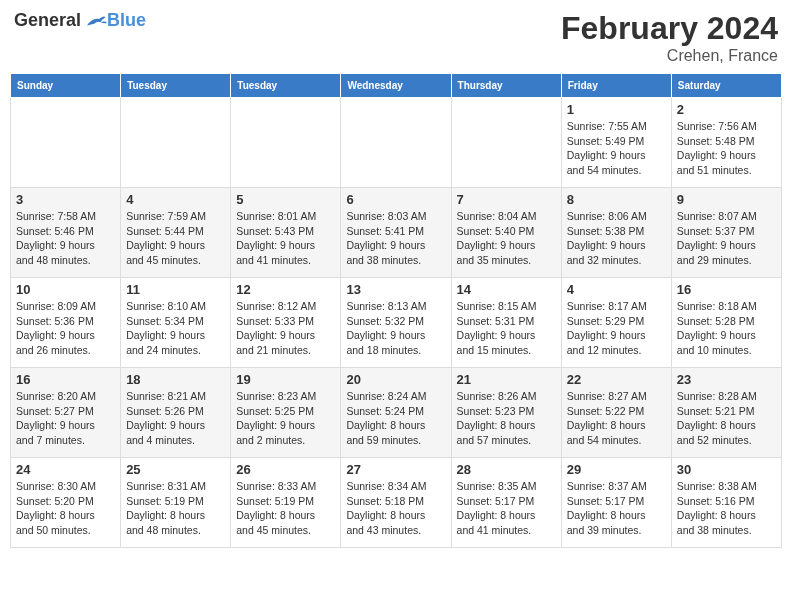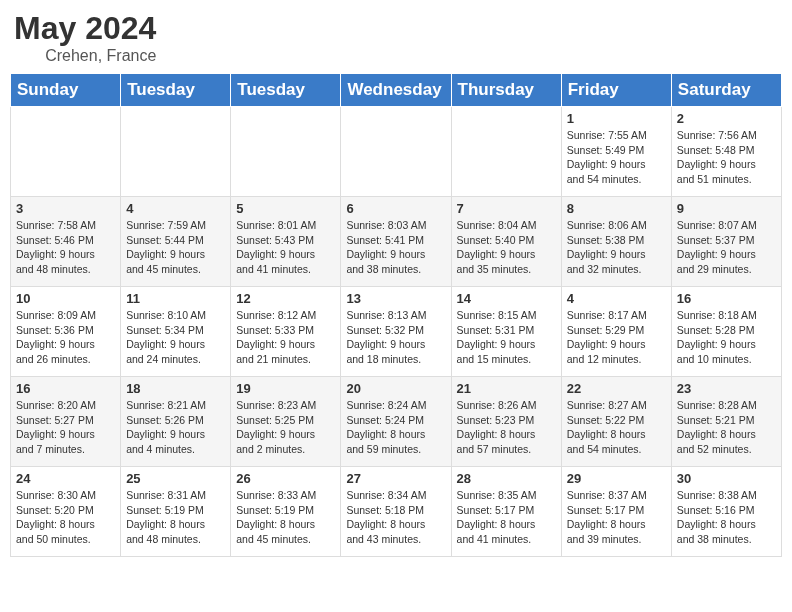--- a/index.html
+++ b/index.html
@@ -56,21 +56,21 @@
     .calendar {
       width: 100%;
       border-collapse: collapse;
       table-layout: fixed;
     }
     .calendar th {
       background-color: #3a7bc8;
       color: #fff;
       text-align: left;
       padding: 6px 6px;
-      font-size: 17px;
+      font-size: 10px;
       border: 1px solid #fff;
     }
     .calendar td {
       vertical-align: top;
       border: 1px solid #ddd;
       padding: 4px 5px;
       font-size: 11px;
       height: 90px;
       background: #fff;
     }
@@ -90,22 +90,32 @@
       line-height: 1.4;
     }
     .empty-cell {
       background: #fff;
     }
   </style>
 </head>
 <body>
 
 <div class="header">
+  <div class="logo">
+    <div class="logo-text">
+      <span class="logo-general">General</span>
+      <svg class="logo-icon" viewBox="0 0 30 25" xmlns="http://www.w3.org/2000/svg">
+        <path d="M5 18 Q12 8 20 10 Q26 5 28 8 Q24 10 22 14 Q18 12 14 16 Z" fill="#3a7bc8"></path>
+        <path d="M22 14 Q28 12 30 15 Q26 16 22 14 Z" fill="#3a7bc8"></path>
+      </svg>
+      <span class="logo-blue">Blue</span>
+    </div>
+  </div>
   <div class="title-area">
-    <div class="month-title">May 2024</div>
+    <div class="month-title">February 2024</div>
     <div class="location">Crehen, France</div>
   </div>
 </div>
 
 <table class="calendar">
   <thead>
     <tr>
     <th>Sunday</th>
         <th>Tuesday</th>
         <th>Tuesday</th>

